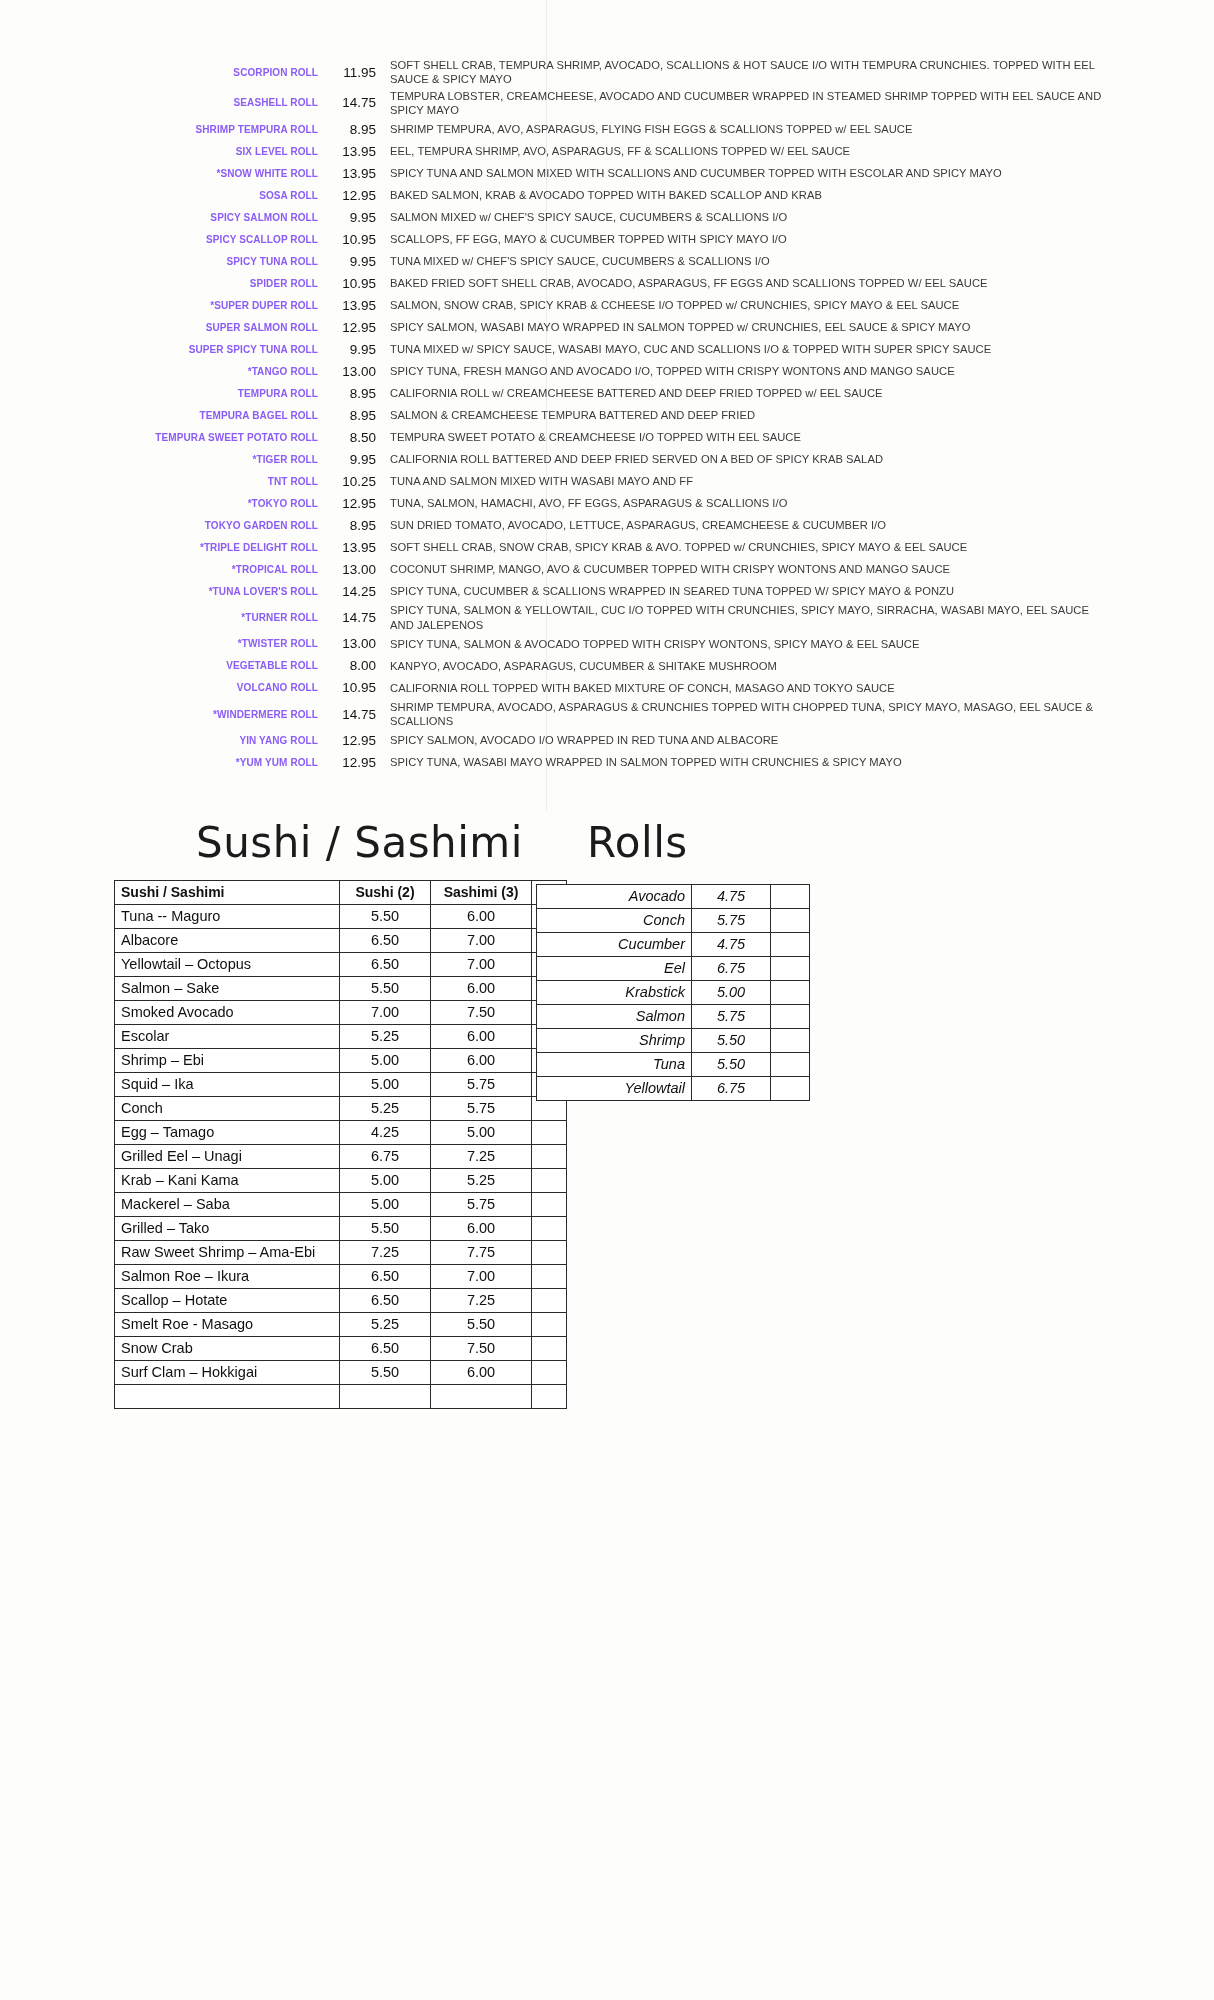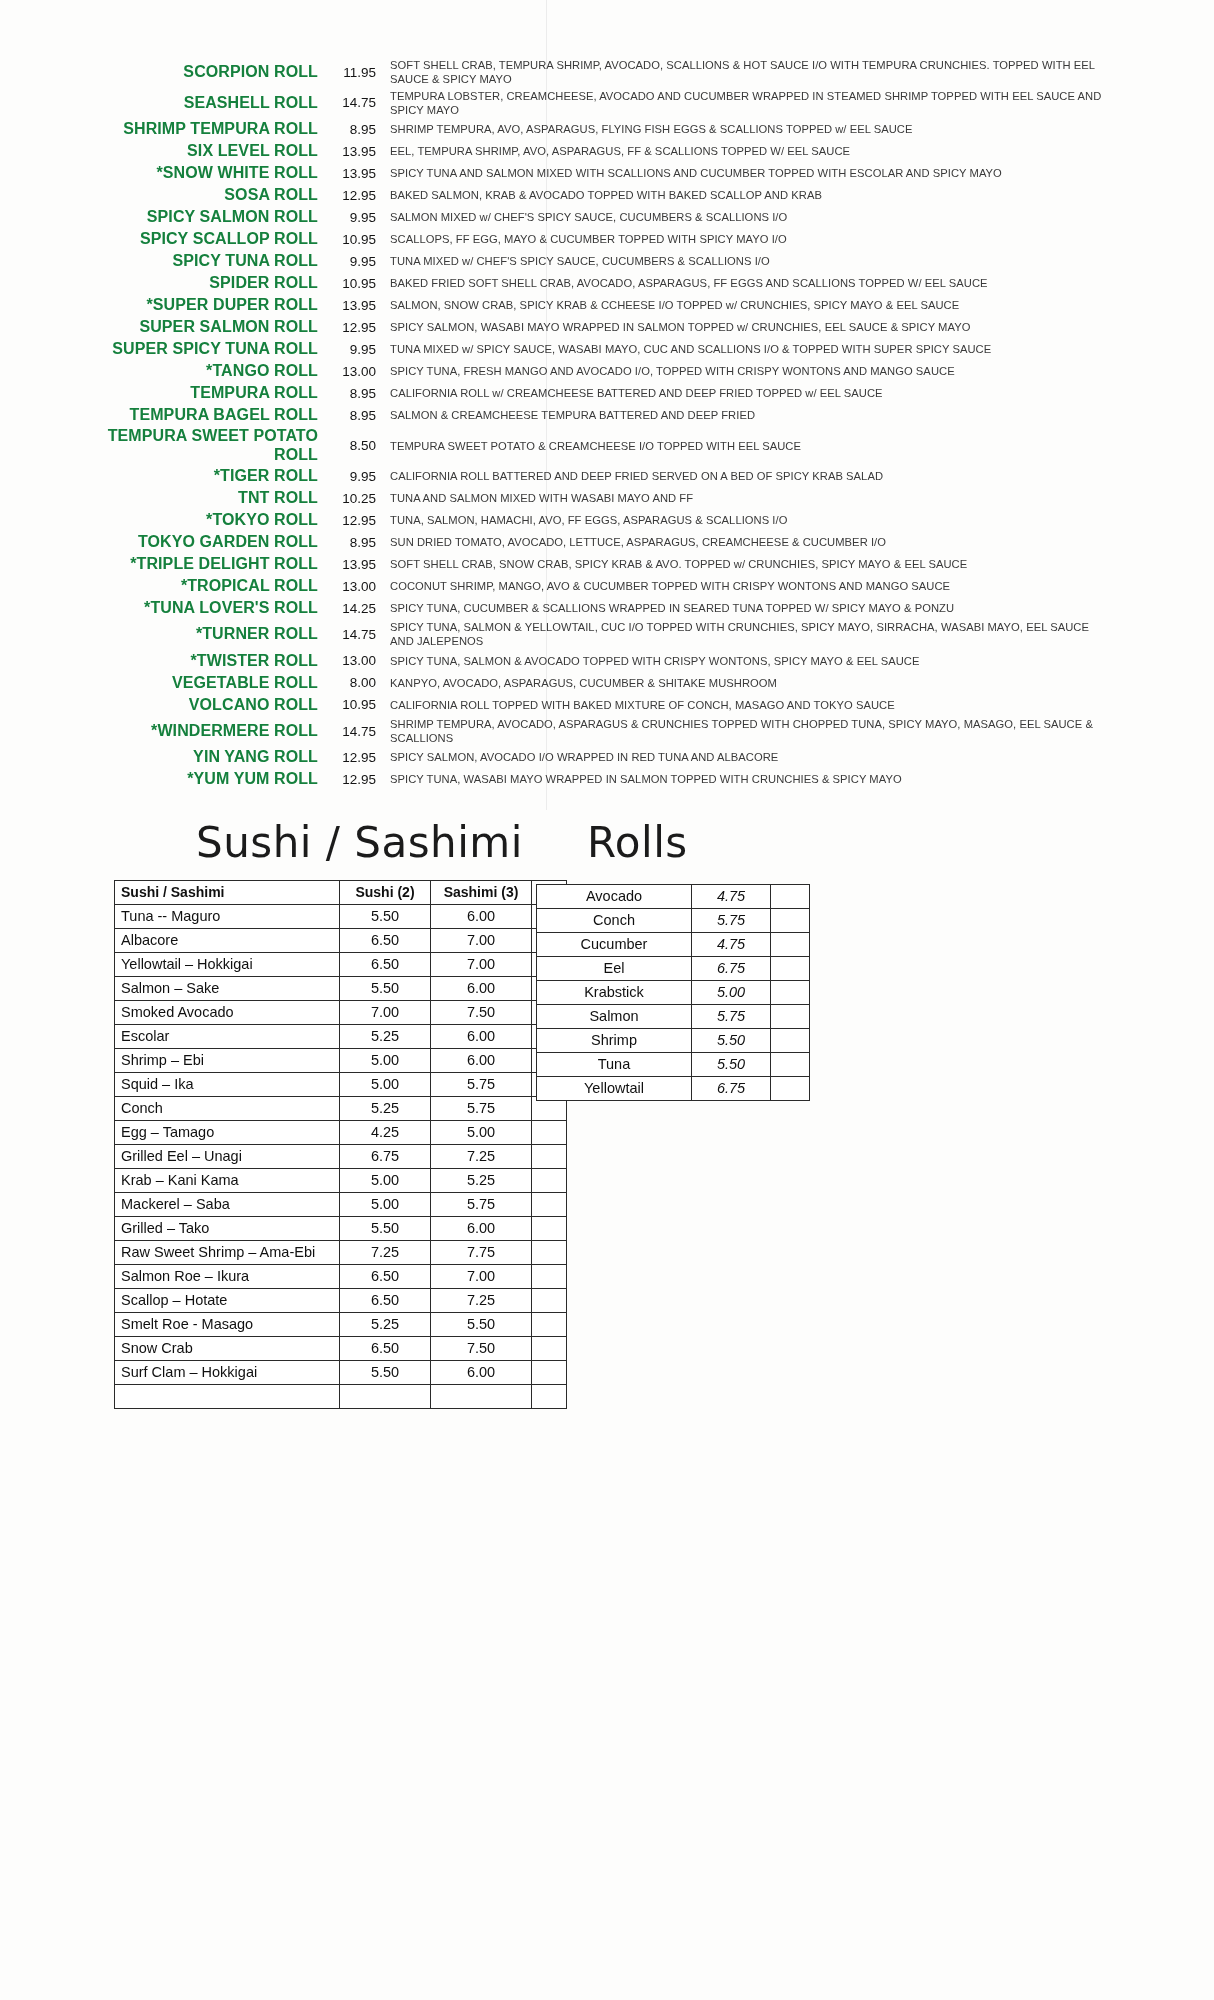--- a/index.html
+++ b/index.html
@@ -31,24 +31,24 @@
   }
   .roll-row {
     display: flex;
     align-items: center;
     min-height: 20px;
     margin-bottom: 2px;
   }
   .roll-name {
     width: 222px;
     text-align: right;
-    font-size: 16px;
+    font-size: 10px;
     font-weight: bold;
     letter-spacing: .1px;
-    color: #15803d;
+    color: #8b5cf6;
     padding-right: 10px;
     flex: 0 0 auto;
     line-height: 1.15;
   }
   .roll-price {
     width: 48px;
     text-align: right;
     font-size: 13.5px;
     font-weight: normal;
     color: #141414;
@@ -115,21 +115,21 @@
   #sushi-table .c-name { width: 212px; text-align: left; }
   #sushi-table .c-sushi { width: 78px; text-align: center; }
   #sushi-table .c-sashimi { width: 88px; text-align: center; }
   #sushi-table .c-blank { width: 22px; }
   #sushi-table tr.empty td { height: 19px; }
 
   #rolls-table {
     top: 884px;
     left: 536px;
   }
-  #rolls-table .c-name { width: 142px; text-align: center; }
+  #rolls-table .c-name { width: 142px; text-align: right; font-style: italic; }
   #rolls-table .c-price { width: 66px; text-align: center; font-style: italic; }
   #rolls-table .c-blank { width: 26px; }
 </style>
 </head>
 <body>
 
 <div class="page">
 
   <div class="fold"></div>
 
@@ -310,21 +310,21 @@
           <td class="c-sashimi">6.00</td>
           <td class="c-blank"></td>
         </tr>
         <tr>
           <td class="c-name">Albacore</td>
           <td class="c-sushi">6.50</td>
           <td class="c-sashimi">7.00</td>
           <td class="c-blank"></td>
         </tr>
         <tr>
-          <td class="c-name">Yellowtail – Hokkigai</td>
+          <td class="c-name">Yellowtail – Octopus</td>
           <td class="c-sushi">6.50</td>
           <td class="c-sashimi">7.00</td>
           <td class="c-blank"></td>
         </tr>
         <tr>
           <td class="c-name">Salmon – Sake</td>
           <td class="c-sushi">5.50</td>
           <td class="c-sashimi">6.00</td>
           <td class="c-blank"></td>
         </tr>

